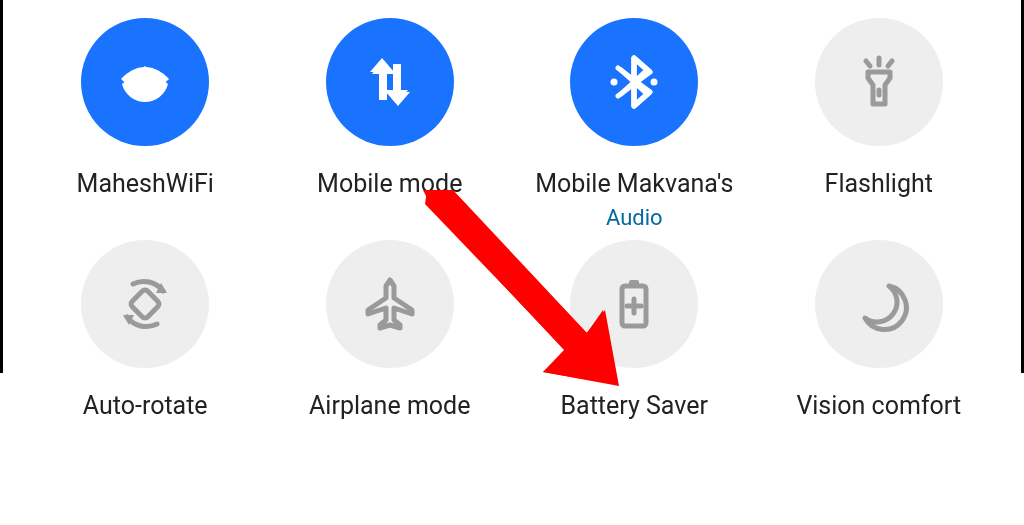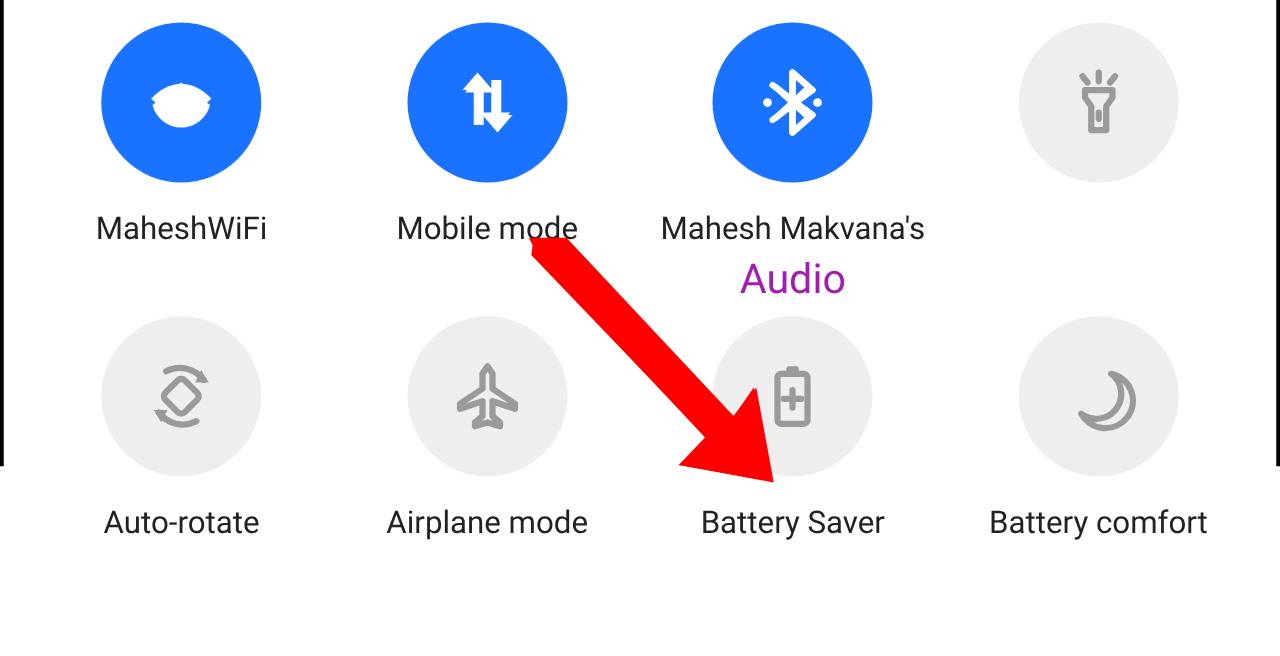--- a/index.html
+++ b/index.html
@@ -4,21 +4,21 @@
 <style>
   html,body{margin:0;padding:0;width:1024px;height:525px;background:#fff;font-family:-apple-system,BlinkMacSystemFont,"Segoe UI",Roboto,Helvetica,Arial,sans-serif;color:#1e1e1e;overflow:hidden;}
   .frame{position:relative;width:1024px;height:373px;box-sizing:border-box;border-left:3px solid #000;border-right:3px solid #000;}
   .grid{position:absolute;left:20px;right:20px;top:18px;bottom:4px;display:grid;grid-template-columns:repeat(4,1fr);grid-template-rows:repeat(2,1fr);}
   .tile{display:flex;flex-direction:column;align-items:center;justify-content:flex-start;}
   .circle{width:128px;height:128px;border-radius:50%;display:flex;align-items:center;justify-content:center;}
   .circle.on{background:#1a73ff;}
   .circle.off{background:#eeeeee;}
   .circle svg{display:block;}
   .label{margin-top:24px;font-size:25px;color:#222;text-align:center;line-height:1.15;white-space:nowrap;}
-  .sub{margin-top:6px;font-size:33px;color:#a21caf;text-align:center;line-height:1.15;}
+  .sub{margin-top:6px;font-size:22px;color:#0369a1;text-align:center;line-height:1.15;}
   .row2 .circle{margin-top:10px;}
   .row2 .label{margin-top:24px;}
   .arrow{position:absolute;pointer-events:none;}
 </style>
 </head>
 <body>
 <div class="frame">
 
 <div class="grid">
 
@@ -62,36 +62,37 @@
           <path d="M30 6 L30 54 L46 40 L14 16 M30 6 L46 20 L14 44"></path>
           <path d="M30 6 L30 54 L46 40 L30 30 L46 20 L30 6 Z" fill="#fff" fill-opacity="0"></path>
         </g>
         <g stroke="#fff" stroke-width="5" stroke-linejoin="round" stroke-linecap="round" fill="none">
           <polyline points="17,18 43,42 30,54 30,6 43,18 17,42"></polyline>
         </g>
         <circle cx="10" cy="30" r="3.5" fill="#fff"></circle>
         <circle cx="50" cy="30" r="3.5" fill="#fff"></circle>
       </svg>
     </div>
-    <div class="label">Mahesh Makvana's</div>
+    <div class="label">Mobile Makvana's</div>
     <div class="sub">Audio</div>
   </div>
 
   <div class="tile">
     <div class="circle off">
       <svg width="60" height="60" viewBox="0 0 60 60">
         <g stroke="#9a9a9a" stroke-width="5" fill="none" stroke-linecap="round" stroke-linejoin="round">
           <path d="M19 20 H41 V26 L36 33 V52 H24 V33 L19 26 Z"></path>
           <line x1="30" y1="38" x2="30" y2="43"></line>
           <line x1="30" y1="6" x2="30" y2="13"></line>
           <line x1="17" y1="9" x2="21" y2="14"></line>
           <line x1="43" y1="9" x2="39" y2="14"></line>
         </g>
       </svg>
     </div>
+    <div class="label">Flashlight</div>
   </div>
 
   <div class="tile row2">
     <div class="circle off">
       <svg width="62" height="62" viewBox="0 0 62 62">
         <g stroke="#9a9a9a" stroke-width="5" fill="none" stroke-linecap="round" stroke-linejoin="round">
           <rect x="20" y="20" width="22" height="22" rx="4" transform="rotate(45 31 31)"></rect>
           <path d="M49 18 A24 24 0 0 0 19 11"></path>
           <polygon points="47,10 53,20 42,20" fill="#9a9a9a" stroke="none"></polygon>
           <path d="M13 44 A24 24 0 0 0 43 51"></path>
@@ -128,21 +129,21 @@
   </div>
 
   <div class="tile row2">
     <div class="circle off">
       <svg width="60" height="60" viewBox="0 0 60 60">
         <g stroke="#9a9a9a" stroke-width="5" fill="none" stroke-linecap="round" stroke-linejoin="round">
           <path d="M40 12 A22 22 0 1 1 16 44 A17 17 0 0 0 40 12 Z"></path>
         </g>
       </svg>
     </div>
-    <div class="label">Battery comfort</div>
+    <div class="label">Vision comfort</div>
   </div>
 
 </div>
 
 <svg class="arrow" style="left:420px;top:190px;" width="210" height="200" viewBox="0 0 210 200">
   <g fill="#ff0000">
     <polygon points="0,0 30,0 164,143 180,120 195,195 120,182 141,160 10,20"></polygon>
     <polygon points="2,0 28,2 168,148 186,122 198,198 122,186 146,165 0,16" opacity="0"></polygon>
   </g>
   <g fill="#ff0000">

